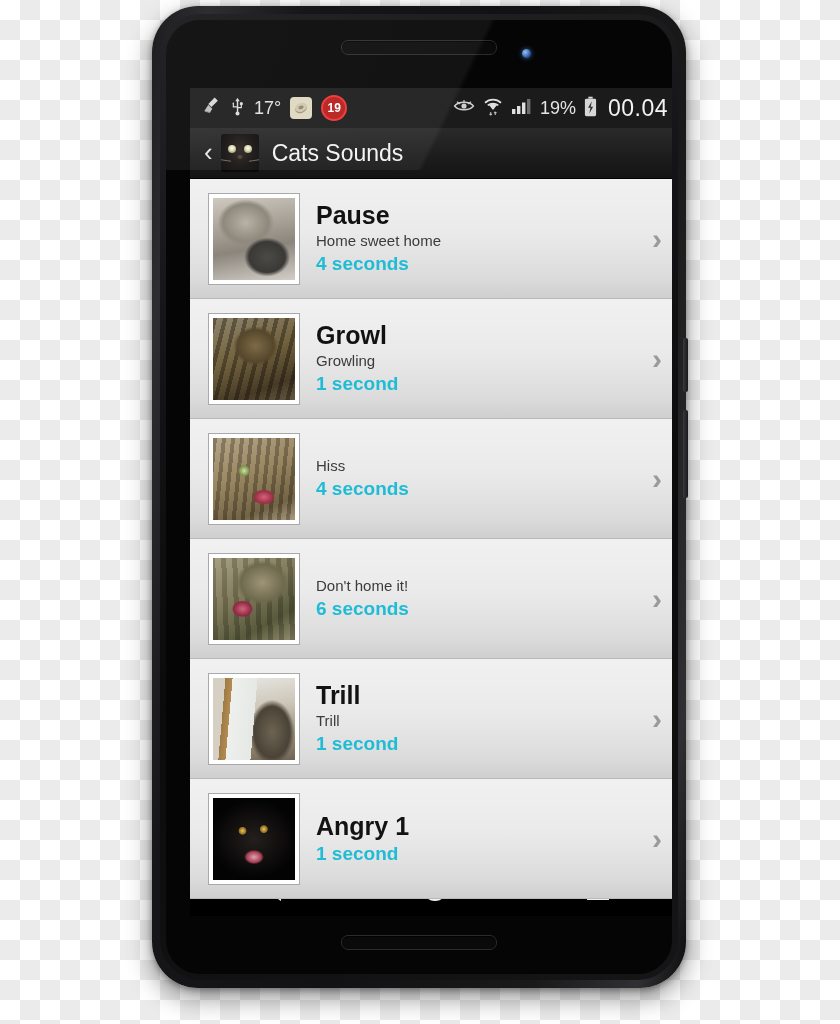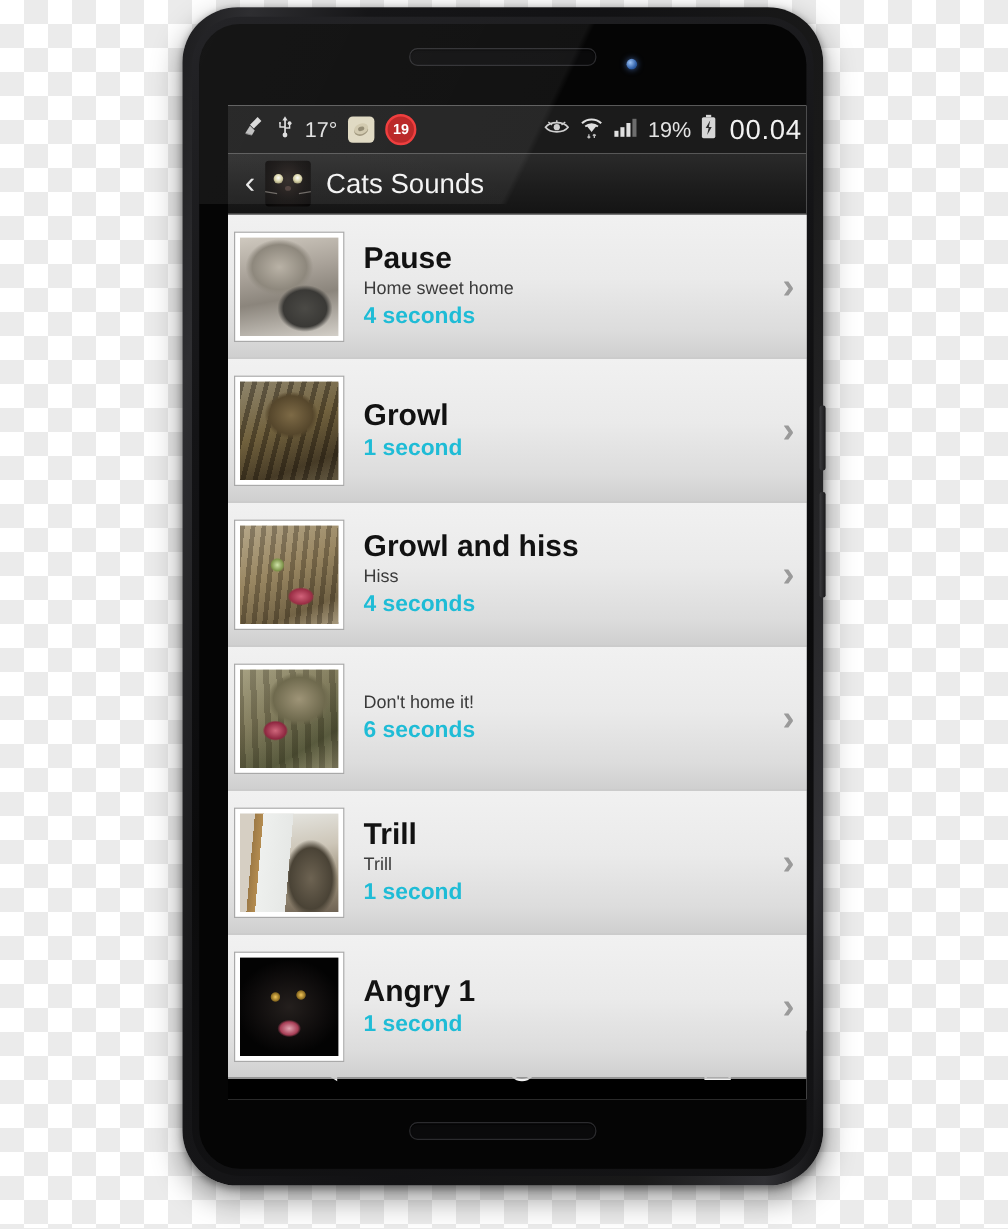--- a/index.html
+++ b/index.html
@@ -170,21 +170,21 @@
     background: #e9e9e9;
     height: 680px;
   }
   .row {
     position: relative;
     height: 120px;
     display: flex; align-items: center;
     background: linear-gradient(180deg,#f1f1f1 0%,#eaeaea 45%,#dcdcdc 82%,#cfcfcf 100%);
     border-bottom: 1px solid #b9b9b9;
     box-sizing: border-box;
-    padding-left: 5px;
+    padding-left: 18px;
     cursor: pointer;
   }
   .thumb {
     width: 92px; height: 92px;
     background: #fff;
     border: 1px solid #a9a9a9;
     padding: 4px;
     box-sizing: border-box;
     flex: none;
   }
@@ -404,31 +404,31 @@
             </div>
             <div class="row-chevron">›</div>
           </div>
 
           <div class="row">
             <div class="thumb">
               <div class="thumb-img cat-growl"></div>
             </div>
             <div class="row-text">
               <div class="row-title">Growl</div>
+              <div class="row-sub">Growling</div>
               <div class="row-dur">1 second</div>
             </div>
             <div class="row-chevron">›</div>
           </div>
 
           <div class="row">
             <div class="thumb">
               <div class="thumb-img cat-hiss"></div>
             </div>
             <div class="row-text">
-              <div class="row-title">Growl and hiss</div>
               <div class="row-sub">Hiss</div>
               <div class="row-dur">4 seconds</div>
             </div>
             <div class="row-chevron">›</div>
           </div>
 
           <div class="row">
             <div class="thumb">
               <div class="thumb-img cat-angry"></div>
             </div>

